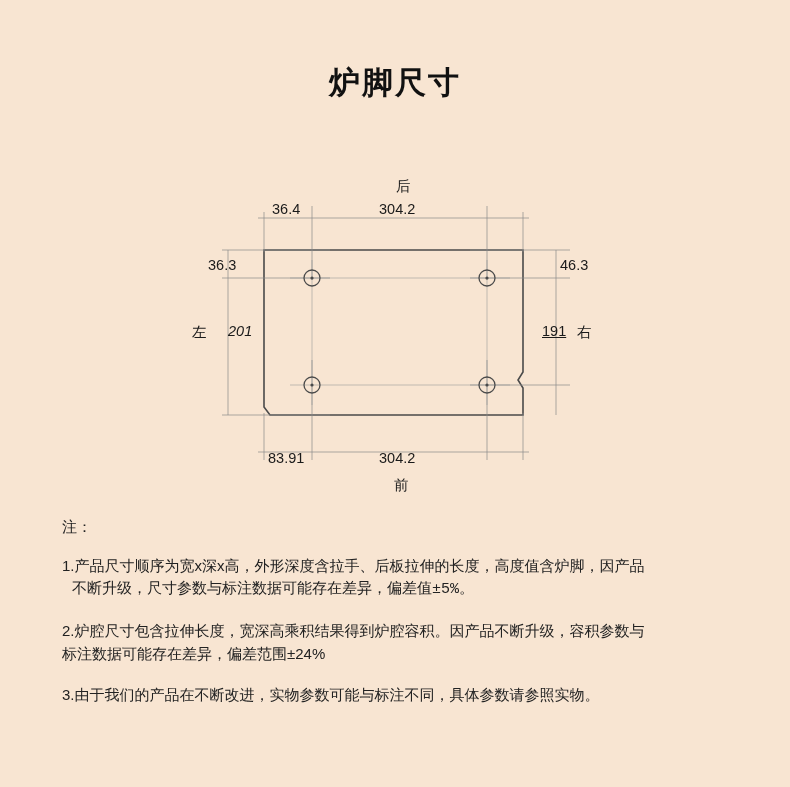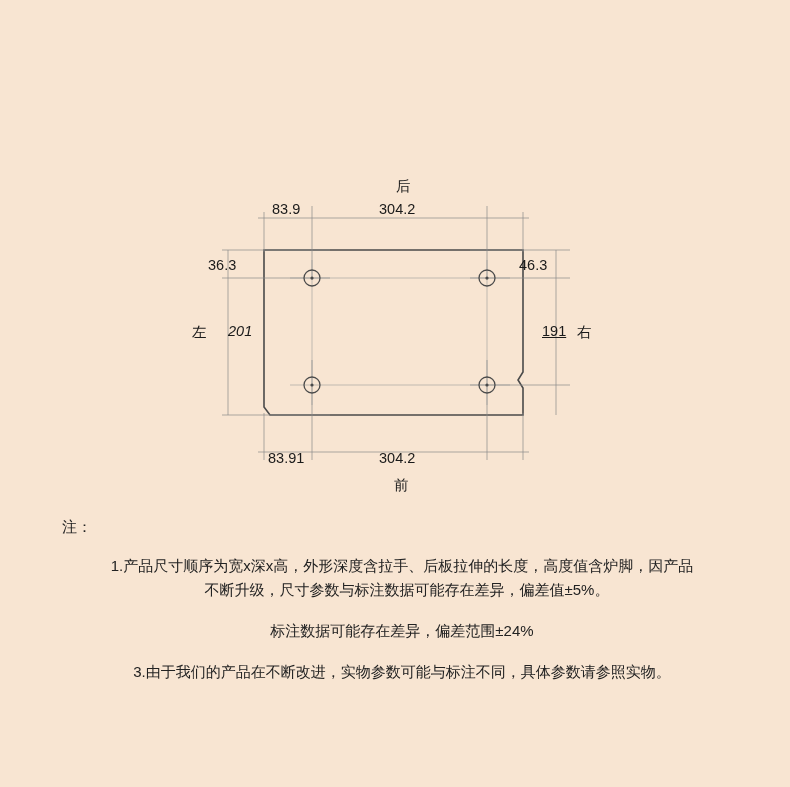--- a/index.html
+++ b/index.html
@@ -51,34 +51,35 @@
     width: 680px;
     font-size: 15px;
     line-height: 1.55;
     color: #222;
   }
   #notes .note-head {
     margin-bottom: 16px;
   }
   #notes .note {
     margin-bottom: 18px;
-    text-align: center;
   }
   #notes .note-line {
     display: block;
   }
   #notes .indent {
     padding-left: 10px;
+    font-family: Liberation Mono, monospace;
   }
 </style>
 </head>
 <body>
 
 <div id="page">
 
+  <div id="title">炉脚尺寸</div>
 
   <div id="diagram">
     <svg width="790" height="350" viewBox="0 0 790 350">
 
       <path d="M 264 90 L 523 90 L 523 212 L 518 220 L 523 228 L 523 255 L 270 255 L 264 247 Z" fill="none" stroke="#4a4a4a" stroke-width="1.6"></path>
 
       <g stroke="#8a8a8a" stroke-width="0.7">
 
         <line x1="264" y1="52" x2="264" y2="92"></line>
         <line x1="312" y1="46" x2="312" y2="120"></line>
@@ -124,39 +125,40 @@
       </g>
     </svg>
 
     
     <div class="dlabel" style="left:396px; top:17px;">后</div>
     <div class="dlabel" style="left:394px; top:316px;">前</div>
     <div class="dlabel" style="left:192px; top:163px;">左</div>
     <div class="dlabel" style="left:577px; top:163px;">右</div>
 
     
-    <div class="dlabel" style="left:272px; top:41px;">83.9</div>
+    <div class="dlabel" style="left:272px; top:41px;">36.4</div>
     <div class="dlabel" style="left:379px; top:41px;">304.2</div>
     <div class="dlabel" style="left:268px; top:290px;text-align:center;">83.91</div>
     <div class="dlabel" style="left:379px; top:290px;">304.2</div>
     <div class="dlabel" style="left:208px; top:97px;">36.3</div>
-    <div class="dlabel" style="left:519px; top:97px;">46.3</div>
+    <div class="dlabel" style="left:560px; top:97px;">46.3</div>
     <div class="dlabel" style="left:228px; top:163px;font-style:italic;">201</div>
     <div class="dlabel" style="left:542px; top:163px;text-decoration:underline;">191</div>
   </div>
 
   <div id="notes">
     <div class="note-head">注：</div>
 
     <div class="note">
       <span class="note-line">1.产品尺寸顺序为宽x深x高，外形深度含拉手、后板拉伸的长度，高度值含炉脚，因产品</span>
       <span class="note-line indent">不断升级，尺寸参数与标注数据可能存在差异，偏差值±5%。</span>
     </div>
 
     <div class="note">
+      <span class="note-line">2.炉腔尺寸包含拉伸长度，宽深高乘积结果得到炉腔容积。因产品不断升级，容积参数与</span>
       <span class="note-line">标注数据可能存在差异，偏差范围±24%</span>
     </div>
 
     <div class="note">
       <span class="note-line">3.由于我们的产品在不断改进，实物参数可能与标注不同，具体参数请参照实物。</span>
     </div>
   </div>
 
 </div>
 

